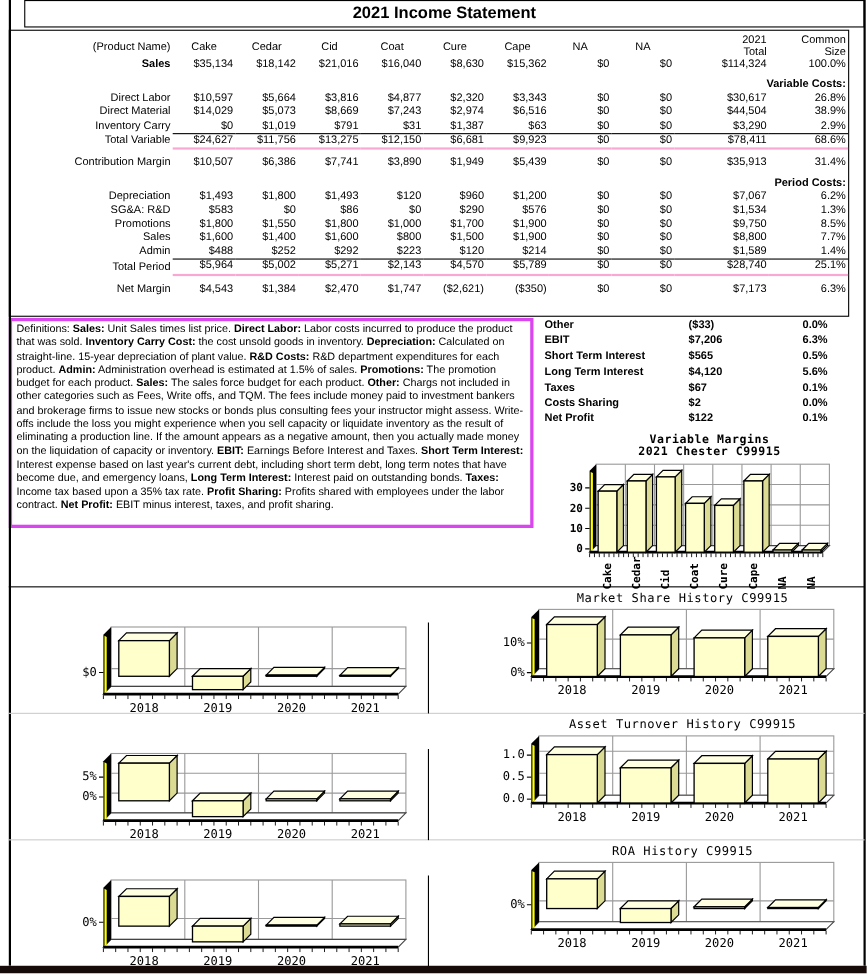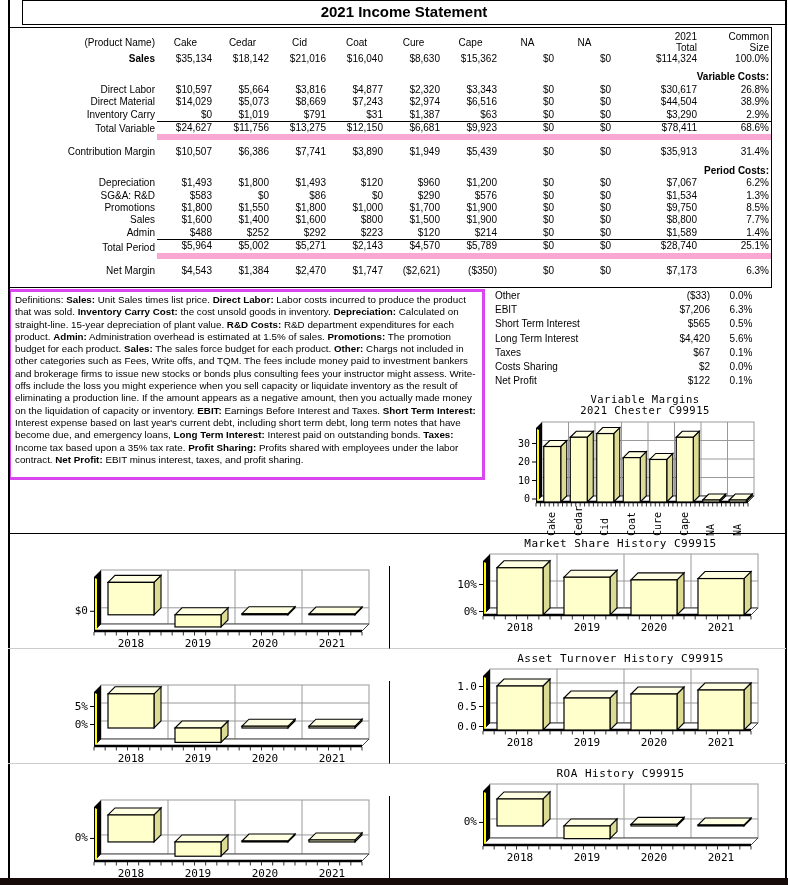--- a/index.html
+++ b/index.html
@@ -17,30 +17,30 @@
   .tablebox { margin:2px 16px 0 8px; border:1.5px solid #000; padding:3px 4px 4px 2px; height:252px; }
   table { width:100%; border-collapse:collapse; table-layout:fixed; font-size:10px; }
   td { padding:0 2px; line-height:12.4px; white-space:nowrap; overflow:hidden; }
   td.lbl { text-align:right; }
   td.b { font-weight:bold; }
   td.ind { padding-left:8px; }
   td.num { text-align:right; }
   td.pc { text-align:center; }
   td.corner { text-align:right; }
   tr.sp td { height:6px; line-height:6px; }
-  td.tot { border-top:1px solid #000; border-bottom:6px solid #f9a8d4; }
+  td.tot { border-top:1px solid #000; border-bottom:2px solid #f9a8d4; }
   tr.hdr td { vertical-align:middle; line-height:11px; }
 
   .midrow { margin:1px 2px 0 8px; display:flex; align-items:flex-start; height:244px; }
   .defsbox { width:462px; border:3px solid #d946ef; padding:2px 5px 3px 4px;
              font-size:9.8px; line-height:12.3px; height:180px; }
-  .rightcol { flex:1; padding-left:10px; }
+  .rightcol { flex:1; padding-left:10px;font-weight:bold; }
   .srow { display:flex; font-size:10px; line-height:14.2px; padding-right:14px; }
   .srow .sl { flex:1; text-align:left; }
-  .srow .sv { width:84px; text-align:right; }
+  .srow .sv { width:84px; }
   .srow .sp2 { width:62px; text-align:center; }
   .vmwrap { margin-top:4px; display:flex; justify-content:center; }
 
   .chartsgrid { position:absolute; left:8px; top:533px; width:778px; height:345px;
                 border-top:1px solid #000; display:grid;
                 grid-template-columns:382px 1fr; grid-template-rows:115px 115px 115px; }
   .panel { border-bottom:1px solid #ccc; display:flex; align-items:center; justify-content:center; overflow:hidden; }
   .panel.lc { border-right:1px solid #000;margin-top:32px; }
 
   .bottombar { position:absolute; left:0; bottom:0; width:788px; height:7px; background:#160b09; }
@@ -293,21 +293,21 @@
           <span class="sv">$7,206</span>
           <span class="sp2">6.3%</span>
         </div>
         <div class="srow">
           <span class="sl">Short Term Interest</span>
           <span class="sv">$565</span>
           <span class="sp2">0.5%</span>
         </div>
         <div class="srow">
           <span class="sl">Long Term Interest</span>
-          <span class="sv">$4,420</span>
+          <span class="sv">$4,120</span>
           <span class="sp2">5.6%</span>
         </div>
         <div class="srow">
           <span class="sl">Taxes</span>
           <span class="sv">$67</span>
           <span class="sp2">0.1%</span>
         </div>
         <div class="srow">
           <span class="sl">Costs Sharing</span>
           <span class="sv">$2</span>

